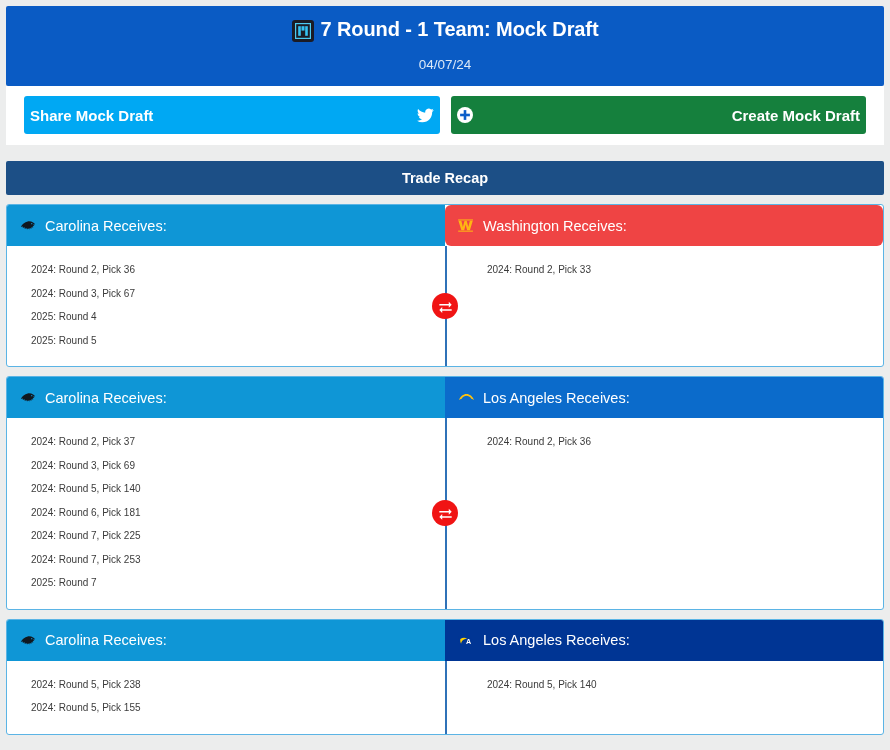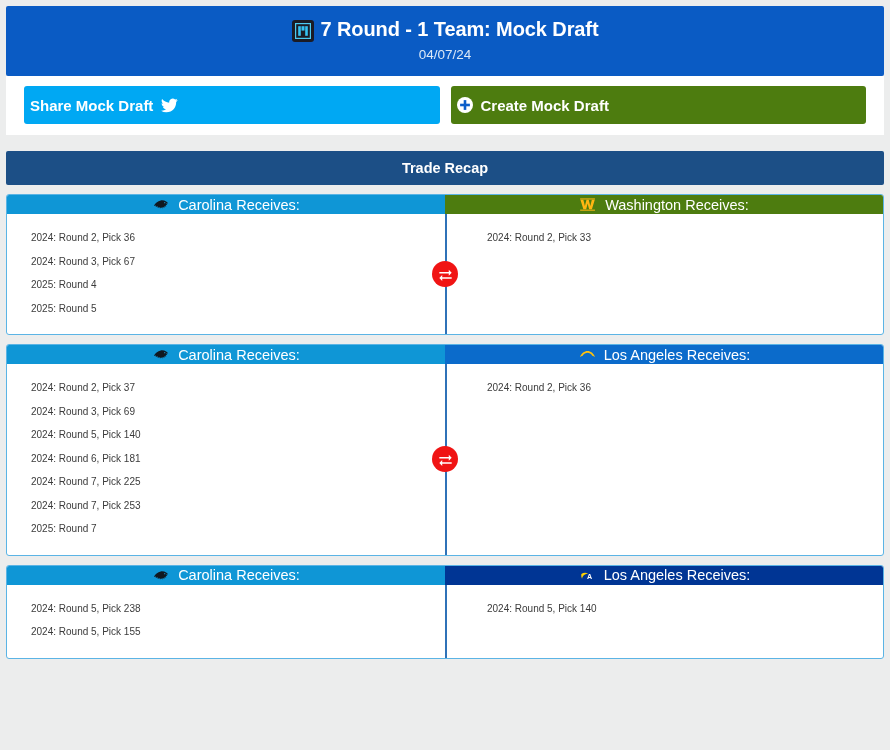--- a/index.html
+++ b/index.html
@@ -42,21 +42,21 @@
     border-radius: 3px;
     display: inline-flex;
     align-items: center;
     justify-content: center;
     position: relative;
     top: 1px;
   }
   .app-logo svg { display: block; }
   .page-header-date {
     font-size: 13.5px;
-    margin-top: 6px;
+    margin-top: 16px;
     color: #dce9f7;
     font-weight: normal;
   }
 
   
   .action-bar {
     display: flex;
     gap: 11px;
     padding: 10px 18px 11px 18px;
     background: #ffffff;
@@ -66,26 +66,26 @@
     border: none;
     border-radius: 3px;
     color: #ffffff;
     font-family: "Liberation Sans", sans-serif;
     font-size: 15px;
     font-weight: bold;
     padding: 11px 6px;
     cursor: pointer;
     display: flex;
     align-items: center;
-    justify-content: flex-start;
+    justify-content: space-between;
     gap: 8px;
     line-height: 1;
   }
   .btn-share { background: #00a8f3; }
-  .btn-create { background: #4d7c0f; }
+  .btn-create { background: #15803d; }
   .btn svg { display: block; }
 
   
   .section-bar {
     background: #1c4f86;
     color: #ffffff;
     text-align: center;
     font-size: 14.5px;
     font-weight: bold;
     padding: 9px 6px;
@@ -100,26 +100,25 @@
     border: 1px solid #5bb4e5;
     border-radius: 3px;
     position: relative;
     overflow: hidden;
   }
   .trade-head-row { display: flex; }
   .trade-head {
     flex: 1 1 50%;
     color: #ffffff;
     font-size: 14.5px;
-    padding: 0 12px;
+    padding: 11px 12px;
     display: flex;
     align-items: center;
     gap: 7px;
     min-width: 0;
-    justify-content: center;
   }
   .trade-head .team-logo {
     width: 19px;
     height: 19px;
     flex: 0 0 19px;
     display: inline-flex;
     align-items: center;
     justify-content: center;
   }
   .trade-head .team-logo svg { display: block; }
@@ -201,21 +200,21 @@
       <div class="trade-head-row">
         <div class="trade-head" style="background: rgb(15, 150, 214);">
           <span class="team-logo">
             <svg width="19" height="19" viewBox="0 0 20 20">
               <path fill="#101820" d="M2 11.6c1.2-3.1 4-5.4 7.2-5.9 2-.3 4 .1 5.7 1.1.8.5 1.5 1.2 2 2l-2.3.3 1.6 1.2-2 .5 1 1.1-2.4.1.4 1.3-2-.7-.3 1.5-1.4-1.3-1 1.5-.8-1.7-1.6 1.2-.2-1.9-2 .8.4-1.6-2.3.5z"></path>
               <circle cx="13.4" cy="8.1" r="0.7" fill="#0f96d6"></circle>
             </svg>
           </span>
           <span>Carolina Receives:</span>
         </div>
-        <div class="trade-head" style="background: #4d7c0f;">
+        <div class="trade-head" style="background: #ef4444; border-radius: 6px;">
           <span class="team-logo">
             <svg width="19" height="19" viewBox="0 0 20 20">
               <path fill="#ffb612" d="M1.5 5h3.1l1.6 6.6L7.9 5h2.3l1.7 6.6L13.5 5h3.1l-3 10h-3l-1.5-6-1.5 6h-3z"></path>
               <rect x="1.2" y="3.6" width="15.6" height="1.1" fill="#ffb612"></rect>
               <rect x="1.2" y="15.4" width="15.6" height="1.1" fill="#ffb612"></rect>
             </svg>
           </span>
           <span>Washington Receives:</span>
         </div>
       </div>

